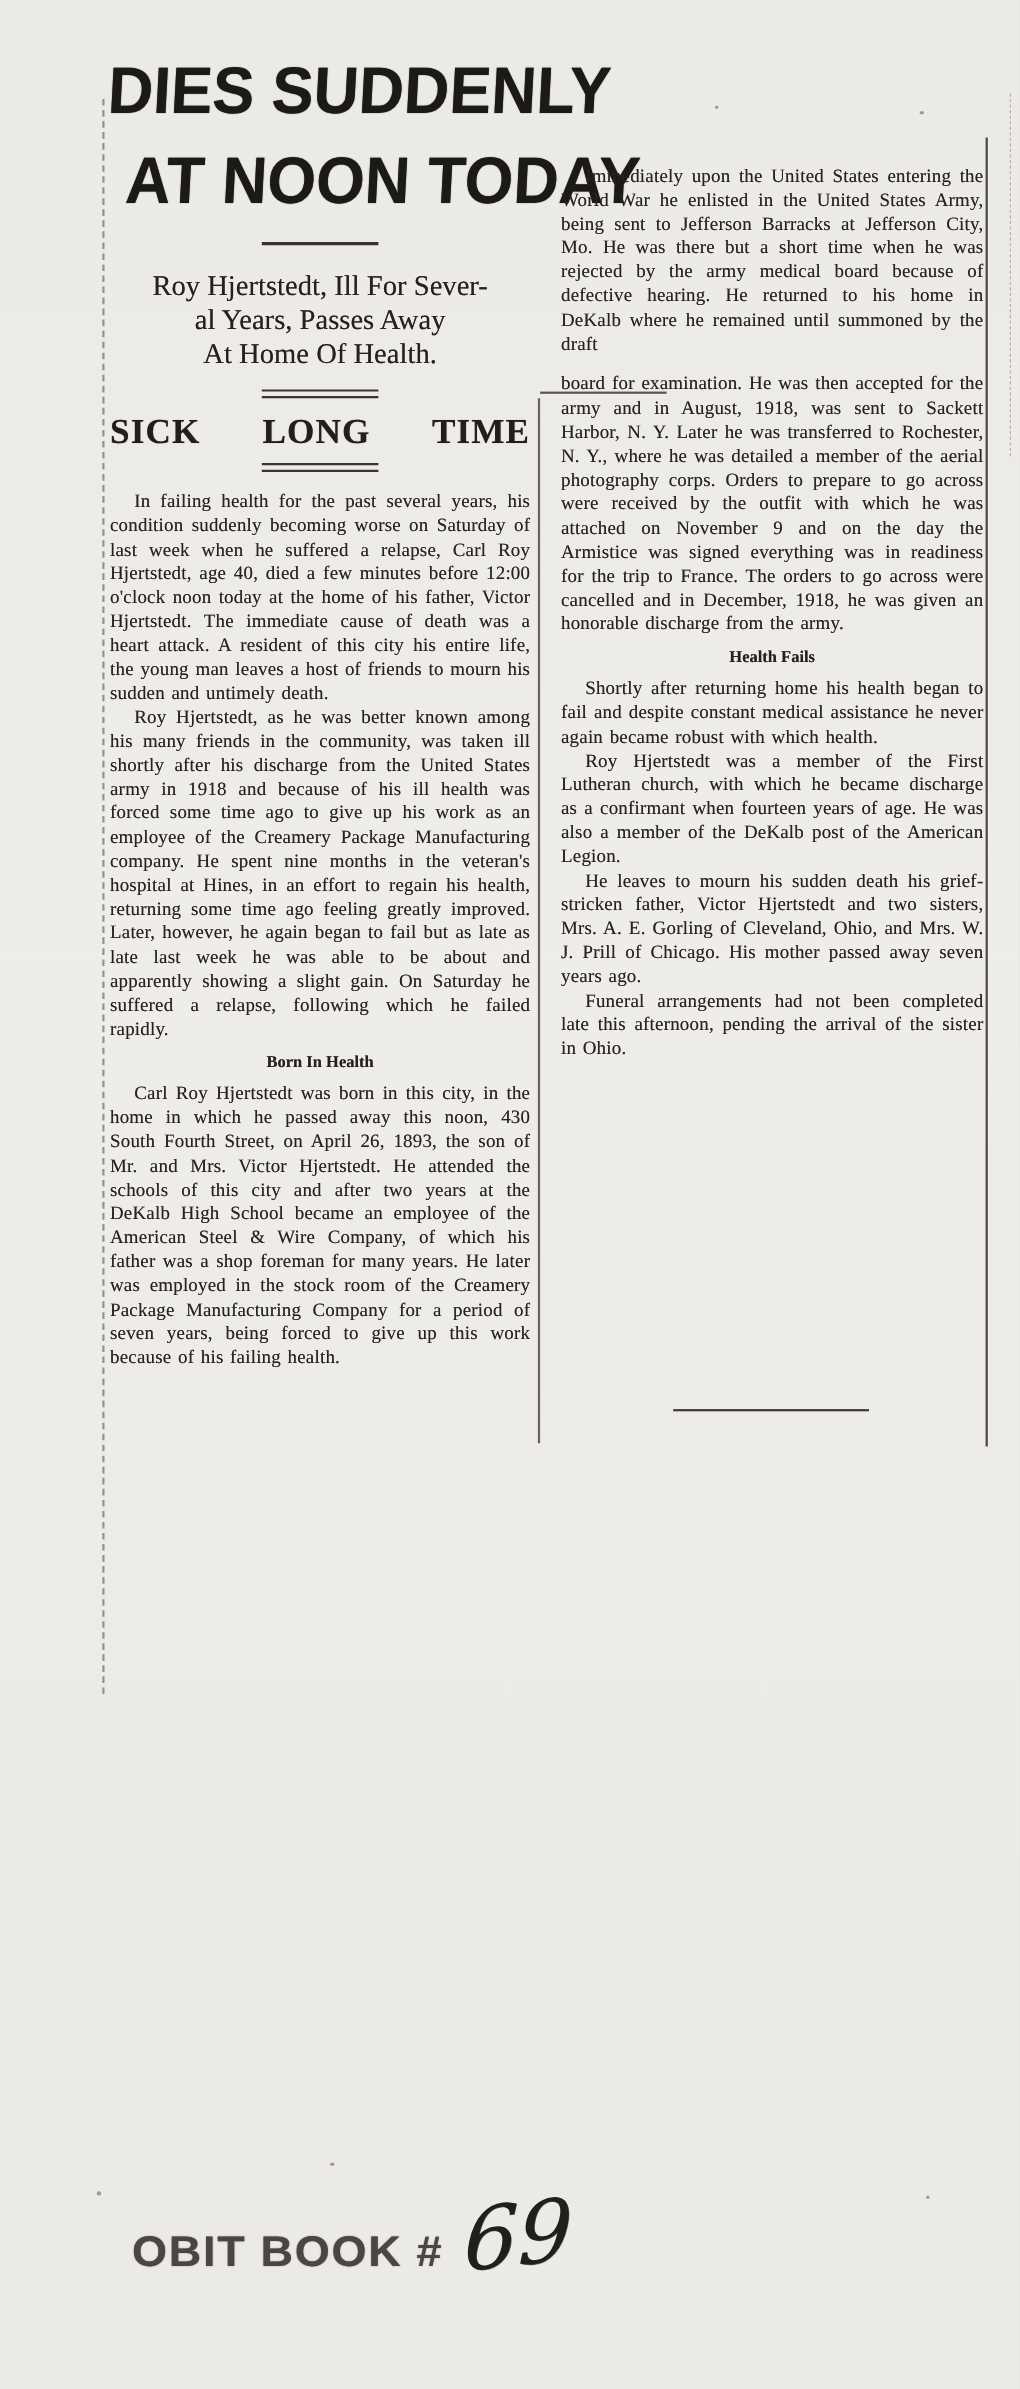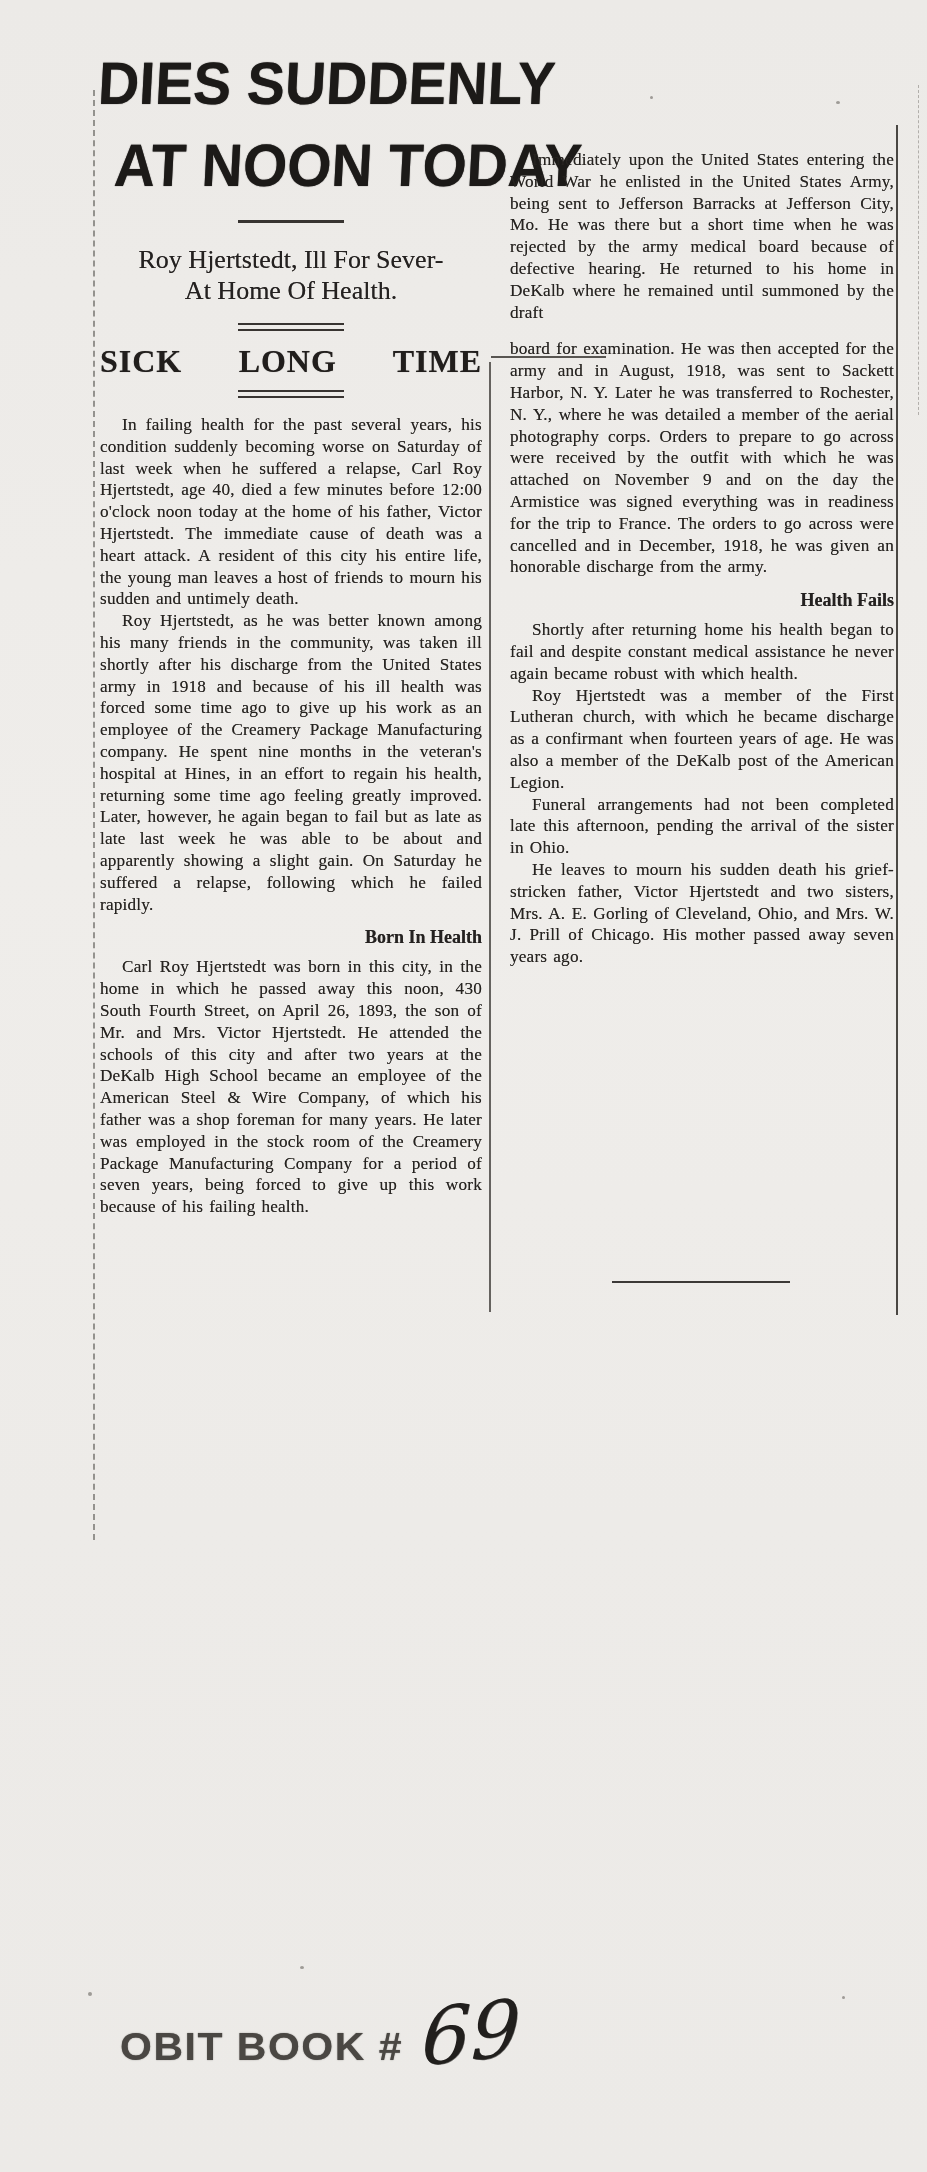--- a/index.html
+++ b/index.html
@@ -101,23 +101,23 @@
     color:#211e1c;
     text-align:justify;
     text-align-last:justify;
     letter-spacing:1px;
     text-shadow:0 0 0.7px rgba(25,22,20,0.6);
   }
   .first-para{margin-top:16px !important;}
   
   .subsection-heading{
     margin:12px 0 8px 0;
-    text-align:right;
-    font-weight:700;
-    font-size:18px;
+    text-align:center;
+    font-weight:700;
+    font-size:15px;
     color:#242120;
     text-shadow:0 0 0.6px rgba(25,22,20,0.6);
   }
   
   .stamp{position:absolute;left:120px;top:2008px;white-space:nowrap;}
   .stamp-label{
     font-family:"Liberation Sans", sans-serif;
     font-weight:700;
     font-size:41px;
     letter-spacing:1.5px;
@@ -166,20 +166,21 @@
   <div class="speck s5"></div>
 
   <div class="col col-left">
     <h1 class="headline">DIES SUDDENLY</h1>
     <h1 class="headline line2">AT NOON TODAY</h1>
 
     <div class="rule single"></div>
 
     <div class="subhead">
       <span>Roy Hjertstedt, Ill For Sever-</span>
+      <span>al Years, Passes Away</span>
       <span>At Home Of Health.</span>
     </div>
 
     <div class="rule double above-sick"></div>
     <h2 class="section-heading">SICK LONG TIME</h2>
     <div class="rule double below-sick"></div>
 
     <p class="first-para">In failing health for the past several years, his condition suddenly becoming worse on Saturday of last week when he suffered a relapse, Carl Roy Hjertstedt, age 40, died a few minutes before 12:00 o'clock noon today at the home of his father, Victor Hjertstedt. The immediate cause of death was a heart attack. A resident of this city his entire life, the young man leaves a host of friends to mourn his sudden and untimely death.</p>
     <p>Roy Hjertstedt, as he was better known among his many friends in the community, was taken ill shortly after his discharge from the United States army in 1918 and because of his ill health was forced some time ago to give up his work as an employee of the Creamery Package Manufacturing company. He spent nine months in the veteran's hospital at Hines, in an effort to regain his health, returning some time ago feeling greatly improved. Later, however, he again began to fail but as late as late last week he was able to be about and apparently showing a slight gain. On Saturday he suffered a relapse, following which he failed rapidly.</p>
 
@@ -187,22 +188,22 @@
     <p>Carl Roy Hjertstedt was born in this city, in the home in which he passed away this noon, 430 South Fourth Street, on April 26, 1893, the son of Mr. and Mrs. Victor Hjertstedt. He attended the schools of this city and after two years at the DeKalb High School became an employee of the American Steel &amp; Wire Company, of which his father was a shop foreman for many years. He later was employed in the stock room of the Creamery Package Manufacturing Company for a period of seven years, being forced to give up this work because of his failing health.</p>
   </div>
 
   <div class="col col-right">
     <p class="gap-after">Immediately upon the United States entering the World War he enlisted in the United States Army, being sent to Jefferson Barracks at Jefferson City, Mo. He was there but a short time when he was rejected by the army medical board because of defective hearing. He returned to his home in DeKalb where he remained until summoned by the draft</p>
     <p class="no-indent">board for examination.  He was then accepted for the army and in August, 1918, was sent to Sackett Harbor, N. Y. Later he was transferred to Rochester, N. Y., where he was detailed a member of the aerial photography corps. Orders to prepare to go across were received by the outfit with which he was attached on November 9 and on the day the Armistice was signed everything was in readiness for the trip to France. The orders to go across were cancelled and in December, 1918, he was given an honorable discharge from the army.</p>
 
     <h3 class="subsection-heading">Health Fails</h3>
     <p>Shortly after returning home his health began to fail and despite constant medical assistance he never again became robust with which health.</p>
     <p>Roy Hjertstedt was a member of the First Lutheran church, with which he became discharge as a confirmant when fourteen years of age. He was also a member of the DeKalb post of the American Legion.</p>
+    <p>He leaves to mourn his sudden death his grief-stricken father, Victor Hjertstedt and two sisters, Mrs. A. E. Gorling of Cleveland, Ohio, and Mrs. W. J. Prill of Chicago. His mother passed away seven years ago.</p>
     <p>Funeral arrangements had not been completed late this afternoon, pending the arrival of the sister in Ohio.</p>
-    <p>He leaves to mourn his sudden death his grief-stricken father, Victor Hjertstedt and two sisters, Mrs. A. E. Gorling of Cleveland, Ohio, and Mrs. W. J. Prill of Chicago. His mother passed away seven years ago.</p>
   </div>
 
   <div class="stamp">
     <span class="stamp-label">OBIT BOOK #</span>
     <span class="stamp-number">69</span>
   </div>
 
 </div>
 
 </body></html>

